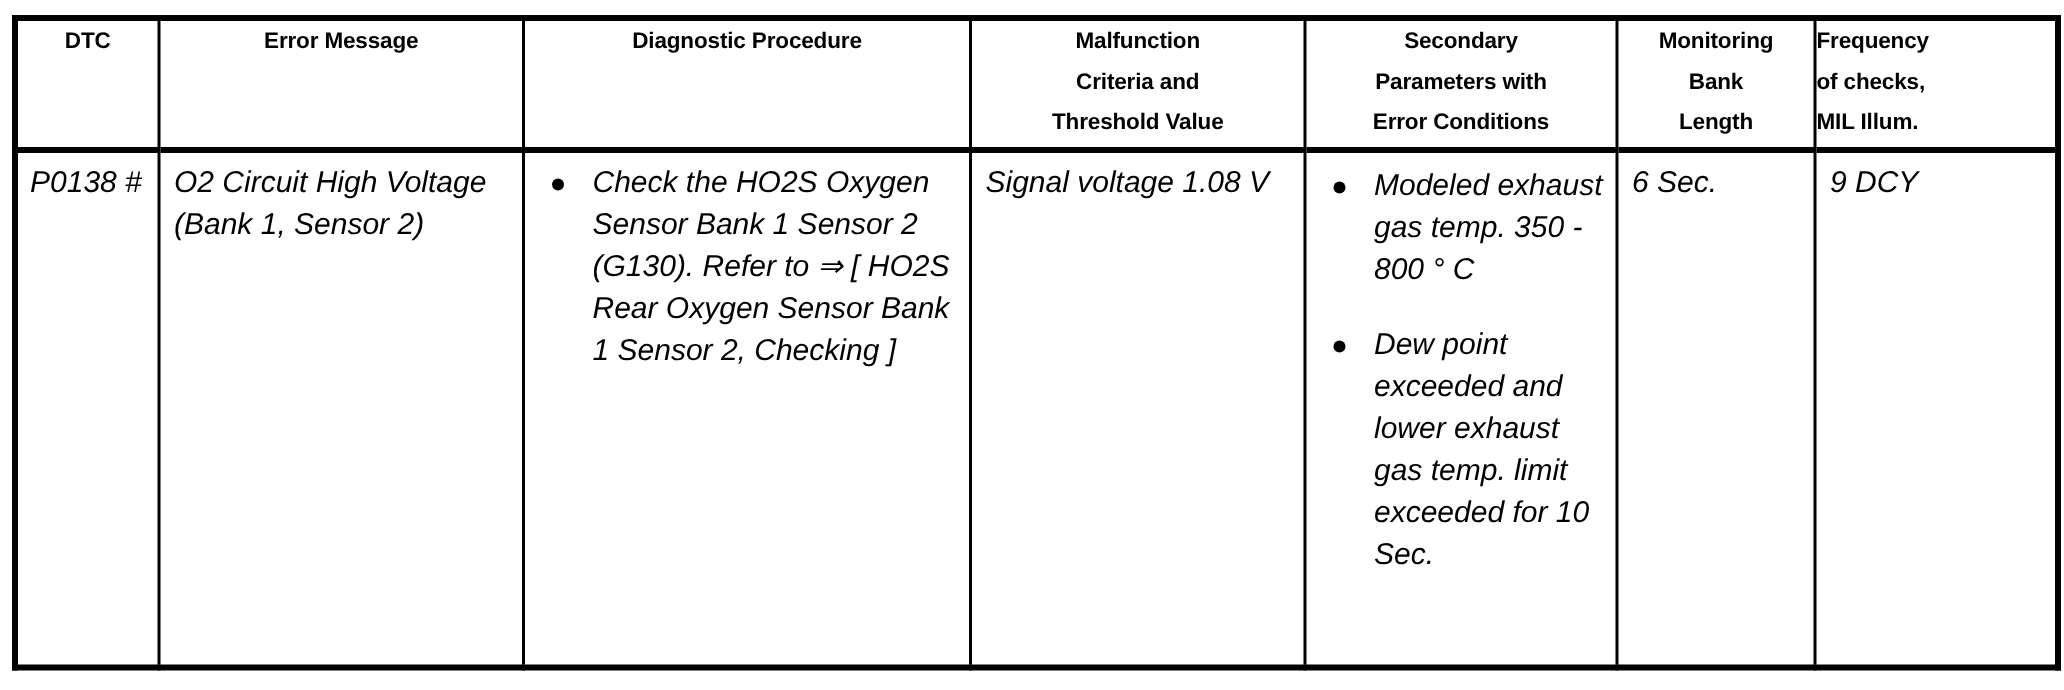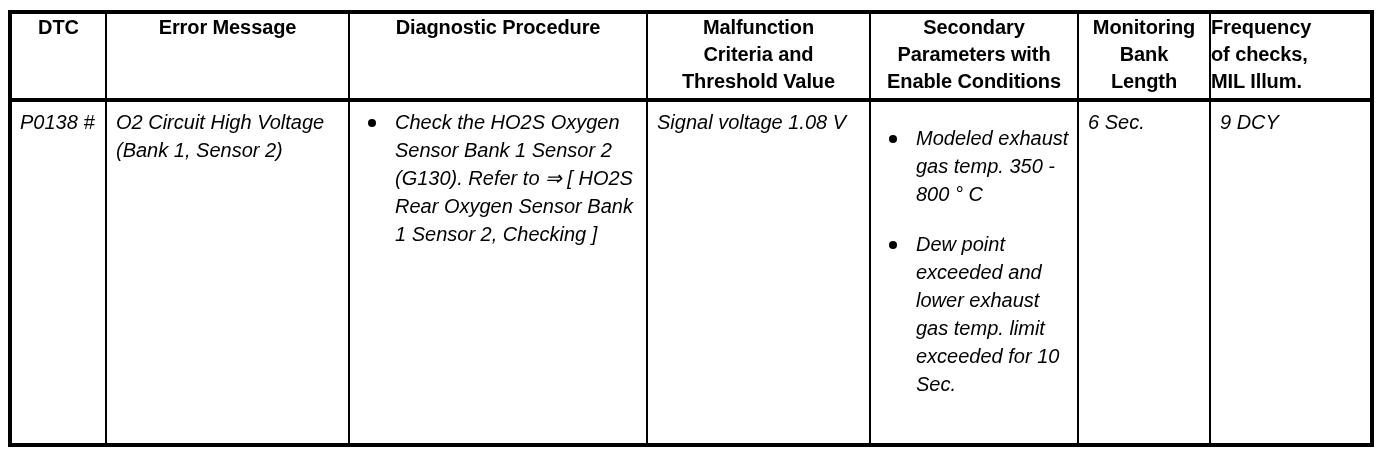--- a/index.html
+++ b/index.html
@@ -41,21 +41,21 @@
     vertical-align: top;
     padding: 0;
     background: #ffffff;
   }
 
   
   thead th {
     height: 88px;
     border-bottom: 4px solid #000000;
     font-weight: bold;
-    font-size: 20px;
+    font-size: 15px;
     line-height: 27px;
     text-align: center;
     vertical-align: middle;
     padding: 2px 4px;
     box-sizing: border-box;
     letter-spacing: -0.1px;
   }
   thead th.hdr-left {
     text-align: left;
   }
@@ -111,21 +111,21 @@
   
   td.cell-diag {
     vertical-align: middle;
   }
 
   
   td.cell-sec {
     vertical-align: top;
   }
   td.cell-sec .cell-inner {
-    padding-top: 22px;
+    padding-top: 8px;
   }
 
   ul.bullets {
     margin: 0;
     padding: 0;
     list-style: none;
   }
   ul.bullets li {
     position: relative;
     padding-left: 28px;
@@ -168,21 +168,21 @@
     <thead>
       <tr>
         <th class="hdr-center">DTC</th>
         <th class="hdr-center">Error Message</th>
         <th class="hdr-center">Diagnostic Procedure</th>
         <th class="hdr-center nowrap-block">Malfunction
 Criteria and
 Threshold Value</th>
         <th class="hdr-center nowrap-block">Secondary
 Parameters with
-Enable Conditions</th>
+Error Conditions</th>
         <th class="hdr-center nowrap-block">Monitoring
 Bank
 Length</th>
         <th class="hdr-left nowrap-block">Frequency
 of checks,
 MIL Illum.</th>
       </tr>
     </thead>
     <tbody>
       <tr>

